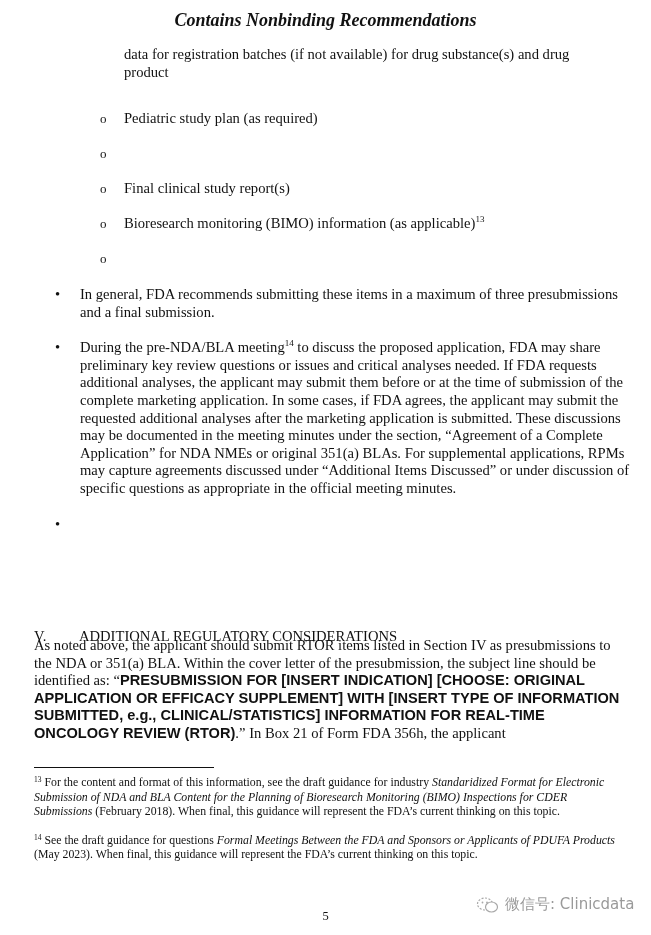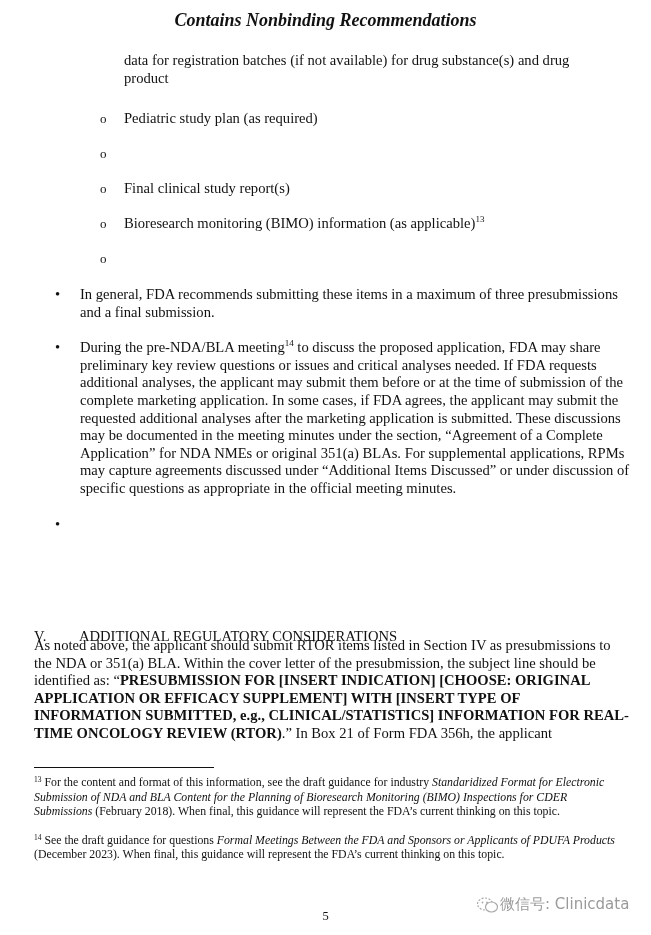--- a/index.html
+++ b/index.html
@@ -5,40 +5,40 @@
   html, body { margin: 0; padding: 0; background: #ffffff; }
   body {
     width: 651px; height: 935px; position: relative; overflow: hidden;
     font-family: "Liberation Serif", serif; color: #111111;
     font-size: 14.6px; line-height: 17.6px;
   }
   .header {
     position: absolute; top: 12px; left: 0; width: 651px; text-align: center;
     font-weight: bold; font-style: italic; font-size: 18px;
   }
-  .cont { position: absolute; left: 124px; top: 52px; width: 470px; }
+  .cont { position: absolute; left: 124px; top: 46px; width: 470px; }
   .sub-list { position: absolute; left: 100px; top: 110px; width: 520px; }
   .sub-item { position: relative; padding-left: 24px; height: 35px; }
   .sub-item .mark { position: absolute; left: 0; top: 0; font-size: 13px; }
   .bullet-list { position: absolute; left: 55px; top: 286px; width: 575px; }
   .bullet-item { position: relative; padding-left: 25px; margin-bottom: 18px; }
   .bullet-item .dot { position: absolute; left: 0; top: 0; }
   sup { font-size: 9px; line-height: 0; vertical-align: 6px; margin-top: 28px; }
   .section-heading { position: absolute; left: 34px; top: 628px; font-weight: normal; font-size: 14.6px; }
   .section-heading .num { display: inline-block; width: 45px; }
   .section-para { position: absolute; left: 34px; top: 637px; width: 595px; }
-  .section-para b { font-family: Liberation Serif, serif; }
+  .section-para b { font-family: Liberation Sans, sans-serif; }
   .fn-rule { position: absolute; left: 34px; top: 767px; width: 180px; border-top: 1px solid #111; }
   .footnotes { position: absolute; left: 34px; top: 775px; width: 590px; font-size: 11.8px; line-height: 14.6px; }
   .fn { margin-bottom: 14px; }
   .fn sup { font-size: 7.5px; vertical-align: 4px; }
   .page-num { position: absolute; top: 908px; left: 0; width: 651px; text-align: center; font-size: 12.5px; }
   .watermark {
     position: absolute; left: 476px; top: 896px; color: #9a9a9a;
-    font-family: "DejaVu Sans", sans-serif; font-size: 15px; display: flex; align-items: center; 
+    font-family: "DejaVu Sans", sans-serif; font-size: 15px; display: flex; align-items: center; gap: 5px;
   }
   .wm-icon { width: 24px; height: 18px; }
 </style>
 </head>
 <body>
 
 <div class="header">Contains Nonbinding Recommendations</div>
 
 <div class="cont">data for registration batches (if not available) for drug substance(s) and drug product</div>
 
@@ -80,21 +80,21 @@
 <div class="section-heading">
   <span class="num">V.</span><span>ADDITIONAL REGULATORY CONSIDERATIONS</span>
 </div>
 
 <div class="section-para"><span>As noted above, the applicant should submit RTOR items listed in Section IV as presubmissions to the NDA or 351(a) BLA. Within the cover letter of the presubmission, the subject line should be identified as: “</span><b>PRESUBMISSION FOR [INSERT INDICATION] [CHOOSE: ORIGINAL APPLICATION OR EFFICACY SUPPLEMENT] WITH [INSERT TYPE OF INFORMATION SUBMITTED, e.g., CLINICAL/STATISTICS] INFORMATION FOR REAL-TIME ONCOLOGY REVIEW (RTOR)</b><span>.” In Box 21 of Form FDA 356h, the applicant</span></div>
 
 <div class="fn-rule"></div>
 
 <div class="footnotes">
   <div class="fn"><sup>13</sup><span> For the content and format of this information, see the draft guidance for industry </span><i>Standaridized Format for Electronic Submission of NDA and BLA Content for the Planning of Bioresearch Monitoring (BIMO) Inspections for CDER Submissions</i><span> (February 2018). When final, this guidance will represent the FDA’s current thinking on this topic.</span></div>
-  <div class="fn"><sup>14</sup><span> See the draft guidance for questions </span><i>Formal Meetings Between the FDA and Sponsors or Applicants of PDUFA Products</i><span> (December 2023). When final, this guidance will represent the FDA’s current thinking on this topic.</span></div>
+  <div class="fn"><sup>14</sup><span> See the draft guidance for questions </span><i>Formal Meetings Between the FDA and Sponsors or Applicants of PDUFA Products</i><span> (May 2023). When final, this guidance will represent the FDA’s current thinking on this topic.</span></div>
 </div>
 
 <div class="page-num">5</div>
 
 <div class="watermark">
   <svg class="wm-icon" viewBox="0 0 24 18">
     <ellipse cx="9" cy="8" rx="7.5" ry="6" fill="none" stroke="#a8a8a8" stroke-width="1.2" stroke-dasharray="2 1.5"></ellipse>
     <ellipse cx="15.5" cy="11" rx="6" ry="5" fill="#fff" stroke="#a8a8a8" stroke-width="1.2"></ellipse>
     <circle cx="6.5" cy="6.5" r="0.9" fill="#a8a8a8"></circle>
     <circle cx="11" cy="6.5" r="0.9" fill="#a8a8a8"></circle>

